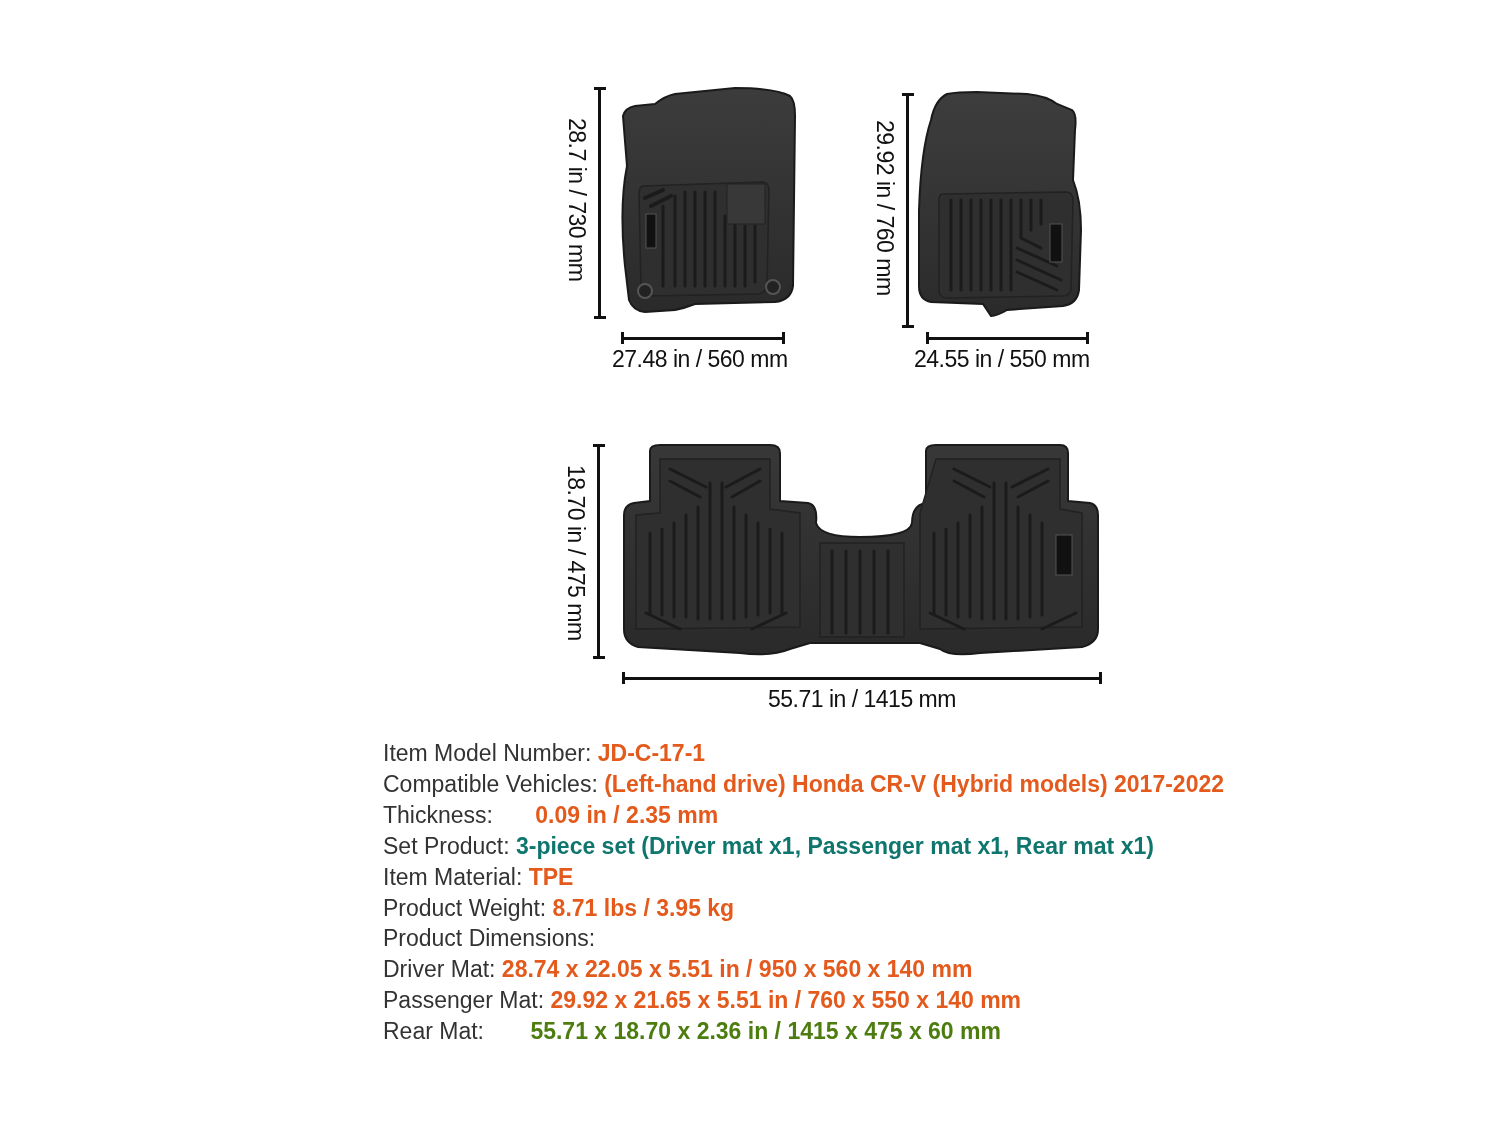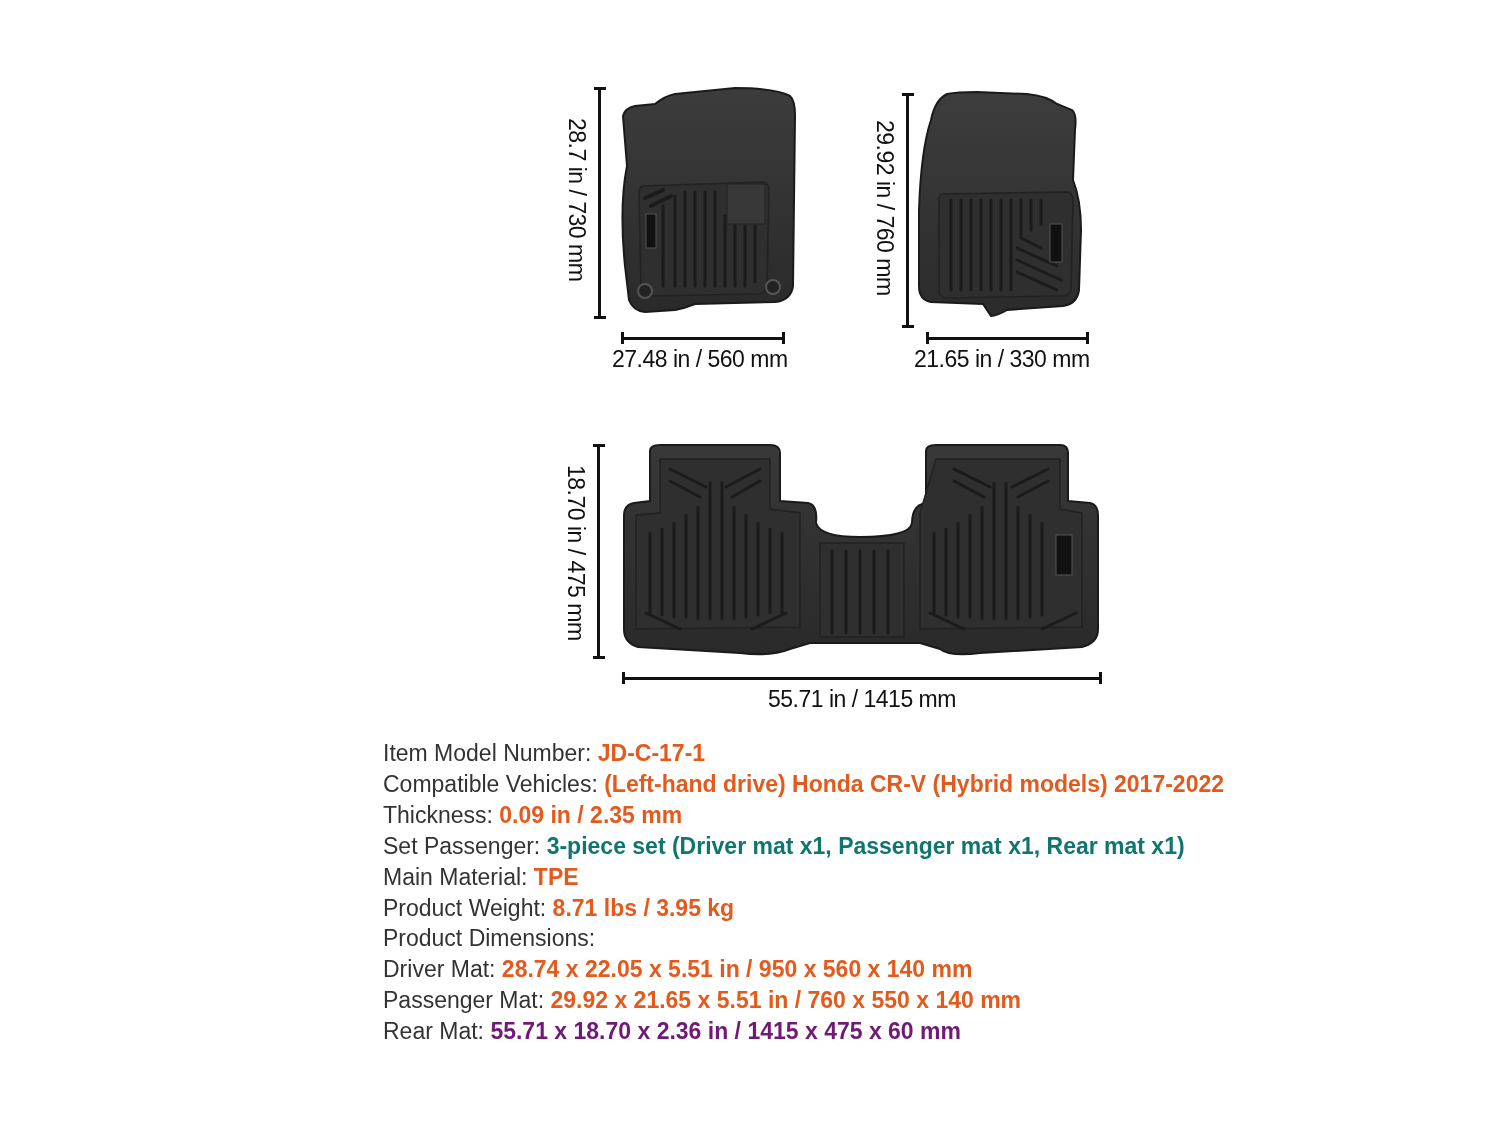--- a/index.html
+++ b/index.html
@@ -89,21 +89,21 @@
         <line x1="100" y1="170" x2="144" y2="190"></line>
       <line x1="100" y1="182" x2="140" y2="200"></line>
         <line x1="104" y1="148" x2="124" y2="158"></line>
     </g>
     <rect x="133" y="134" width="12" height="38" fill="#111" stroke="#555"></rect>
   </svg>
 
   <div class="tick-v" style="left:926px; top:332px;"></div>
   <div class="hline" style="left:926px; top:337px; width:162px;"></div>
   <div class="tick-v" style="left:1086px; top:332px;"></div>
-  <div class="dim-text" style="left:914px; top:346px;">21.65 in / 330 mm</div>
+  <div class="dim-text" style="left:914px; top:346px;">24.55 in / 550 mm</div>
 </div>
 
 <div>
   <div class="tick-h" style="left:593px; top:444px;"></div>
   <div class="vline" style="left:597px; top:444px; height:214px;"></div>
   <div class="tick-h" style="left:593px; top:656px;"></div>
   <div class="dim-text vtext" style="left:589px; top:465px;">18.70 in / 475 mm</div>
 
   <svg style="left:620px; top:443px;" width="482" height="216" viewBox="0 0 482 216">
     <defs>
@@ -164,21 +164,21 @@
 
   <div class="tick-v" style="left:622px; top:672px;"></div>
   <div class="hline" style="left:622px; top:677px; width:479px;"></div>
   <div class="tick-v" style="left:1099px; top:672px;"></div>
   <div class="dim-text" style="left:768px; top:686px;">55.71 in / 1415 mm</div>
 </div>
 
 <div>
   <div class="spec" style="top:738px;"><span>Item Model Number: </span><span class="val" style="color: rgb(227, 90, 28);">JD-C-17-1</span></div>
   <div class="spec" style="top:769px;"><span>Compatible Vehicles: </span><span class="val" style="color: rgb(227, 90, 28);">(Left-hand drive) Honda CR-V (Hybrid models) 2017-2022</span></div>
-  <div class="spec" style="top:800px;"><span>Thickness: </span><span class="val" style="color: rgb(227, 90, 28);">0.09 in / 2.35 mm</span></div>
-  <div class="spec" style="top:831px;"><span>Set Passenger: </span><span class="val" style="color: #0f766e;">3-piece set (Driver mat x1, Passenger mat x1, Rear mat x1)</span></div>
-  <div class="spec" style="top:862px;"><span>Main Material: </span><span class="val" style="color: rgb(227, 90, 28);">TPE</span></div>
+  <div class="spec" style="top:800px;"><span>Thickness: </span><span class="val" style="color: rgb(227, 90, 28); margin-left: 36px;">0.09 in / 2.35 mm</span></div>
+  <div class="spec" style="top:831px;"><span>Set Product: </span><span class="val" style="color: #0f766e;">3-piece set (Driver mat x1, Passenger mat x1, Rear mat x1)</span></div>
+  <div class="spec" style="top:862px;"><span>Item Material: </span><span class="val" style="color: rgb(227, 90, 28);">TPE</span></div>
   <div class="spec" style="top:893px;"><span>Product Weight: </span><span class="val" style="color: rgb(227, 90, 28);">8.71 lbs / 3.95 kg</span></div>
   <div class="spec" style="top:923px;"><span>Product Dimensions:</span></div>
   <div class="spec" style="top:954px;"><span>Driver Mat: </span><span class="val" style="color: rgb(227, 90, 28);">28.74 x 22.05 x 5.51 in / 950 x 560 x 140 mm</span></div>
   <div class="spec" style="top:985px;"><span>Passenger Mat: </span><span class="val" style="color: rgb(227, 90, 28);">29.92 x 21.65 x 5.51 in / 760 x 550 x 140 mm</span></div>
-  <div class="spec" style="top:1016px;"><span>Rear Mat: </span><span class="val" style="color: #701a75;">55.71 x 18.70 x 2.36 in / 1415 x 475 x 60 mm</span></div>
+  <div class="spec" style="top:1016px;"><span>Rear Mat: </span><span class="val" style="color: #4d7c0f; margin-left: 40px;">55.71 x 18.70 x 2.36 in / 1415 x 475 x 60 mm</span></div>
 </div>
 
 </body></html>

